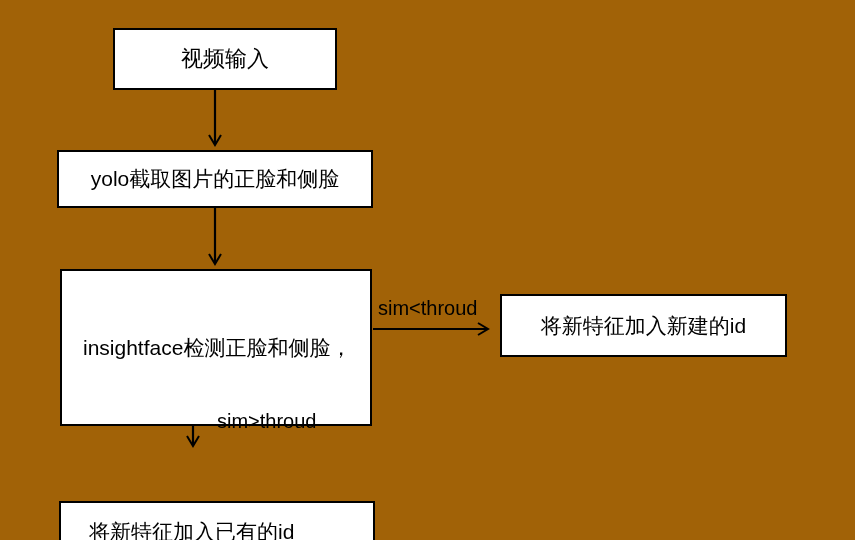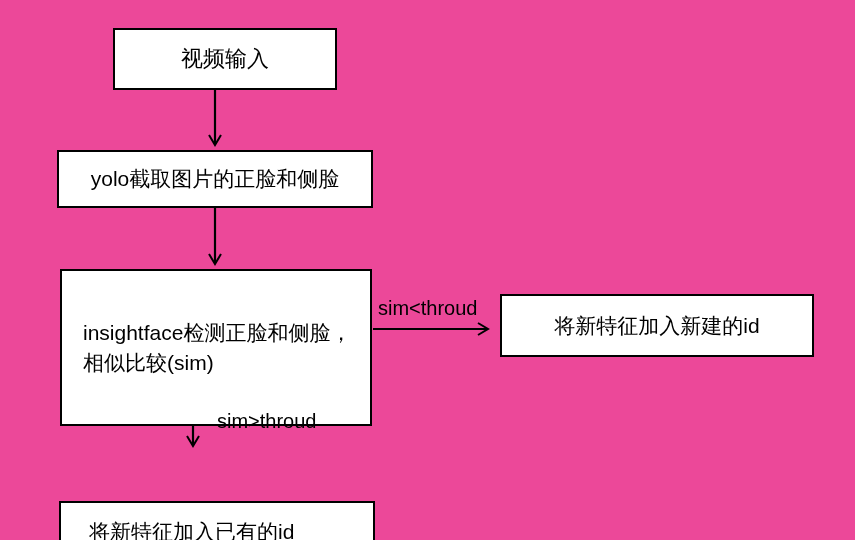--- a/index.html
+++ b/index.html
@@ -4,21 +4,21 @@
 <style>
   html, body {
     margin: 0;
     padding: 0;
     background: #ffffff;
   }
   #canvas {
     position: relative;
     width: 855px;
     height: 540px;
-    background: #ec4899;
+    background: #a16207;
     font-family: "Liberation Sans", "DejaVu Sans", sans-serif;
     color: #000000;
     overflow: hidden;
   }
   .node {
     position: absolute;
     border: 2px solid #000000;
     background: #ffffff;
     box-sizing: border-box;
     display: flex;
@@ -38,21 +38,21 @@
   }
   #node-insightface {
     left: 60px; top: 269px; width: 312px; height: 157px;
     flex-direction: column;
     align-items: flex-start;
     justify-content: center;
     padding-left: 21px;
     white-space: normal;
   }
   #node-new-id {
-    left: 500px; top: 294px; width: 314px; height: 63px;
+    left: 500px; top: 294px; width: 287px; height: 63px;
   }
   #node-existing-id {
     left: 59px; top: 453px; width: 316px; height: 61px;
     justify-content: flex-start;
     padding-left: 28px;
     margin-top: 48px;
   }
   #arrow-layer {
     position: absolute;
     left: 0; top: 0;
@@ -92,21 +92,20 @@
   <div class="node" id="node-video-input">
     <span>视频输入</span>
   </div>
 
   <div class="node" id="node-yolo">
     <span>yolo截取图片的正脸和侧脸</span>
   </div>
 
   <div class="node" id="node-insightface">
     <div>insightface检测正脸和侧脸，</div>
-    <div>相似比较(sim)</div>
   </div>
 
   <div class="node" id="node-new-id">
     <span>将新特征加入新建的id</span>
   </div>
 
   <div class="node" id="node-existing-id">
     <span>将新特征加入已有的id</span>
   </div>
 

